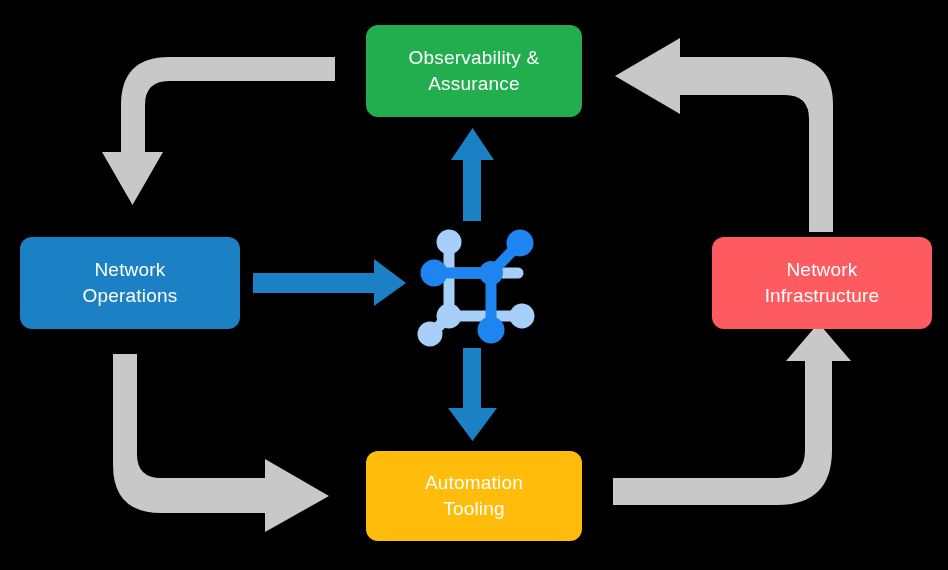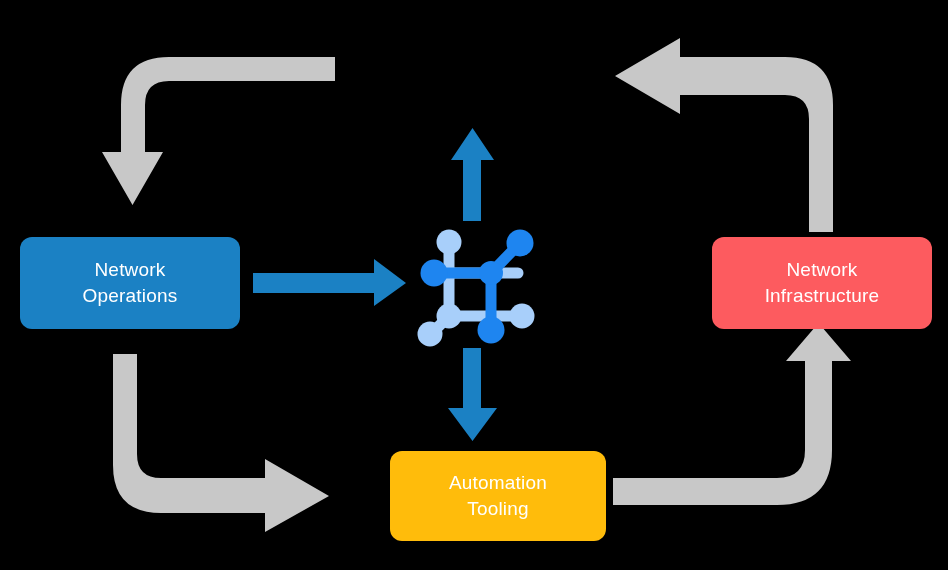--- a/index.html
+++ b/index.html
@@ -177,29 +177,33 @@
     </g>
 
     <g fill="#1e85f0">
       <circle cx="19" cy="53" r="13.5"></circle>
       <circle cx="76" cy="53" r="12"></circle>
       <circle cx="105" cy="23" r="13.5"></circle>
       <circle cx="76" cy="110" r="13.5"></circle>
     </g>
   </svg>
 
+  <div class="node-box" id="box-observability" style="background: rgb(34, 174, 79); color: rgb(255, 255, 255);">
+    <span class="node-label">Observability &amp;
+Assurance</span>
+  </div>
 
   <div class="node-box" id="box-operations" style="background: rgb(27, 129, 196); color: rgb(255, 255, 255);">
     <span class="node-label">Network
 Operations</span>
   </div>
 
   <div class="node-box" id="box-infrastructure" style="background: rgb(253, 91, 95); color: rgb(255, 255, 255);">
     <span class="node-label">Network
 Infrastructure</span>
   </div>
 
-  <div class="node-box" id="box-automation" style="background: rgb(255, 188, 11); color: rgb(255, 255, 255); margin-left: 24px;">
+  <div class="node-box" id="box-automation" style="background: rgb(255, 188, 11); color: rgb(255, 255, 255);">
     <span class="node-label">Automation
 Tooling</span>
   </div>
 
 </div>
 
 </body></html>

